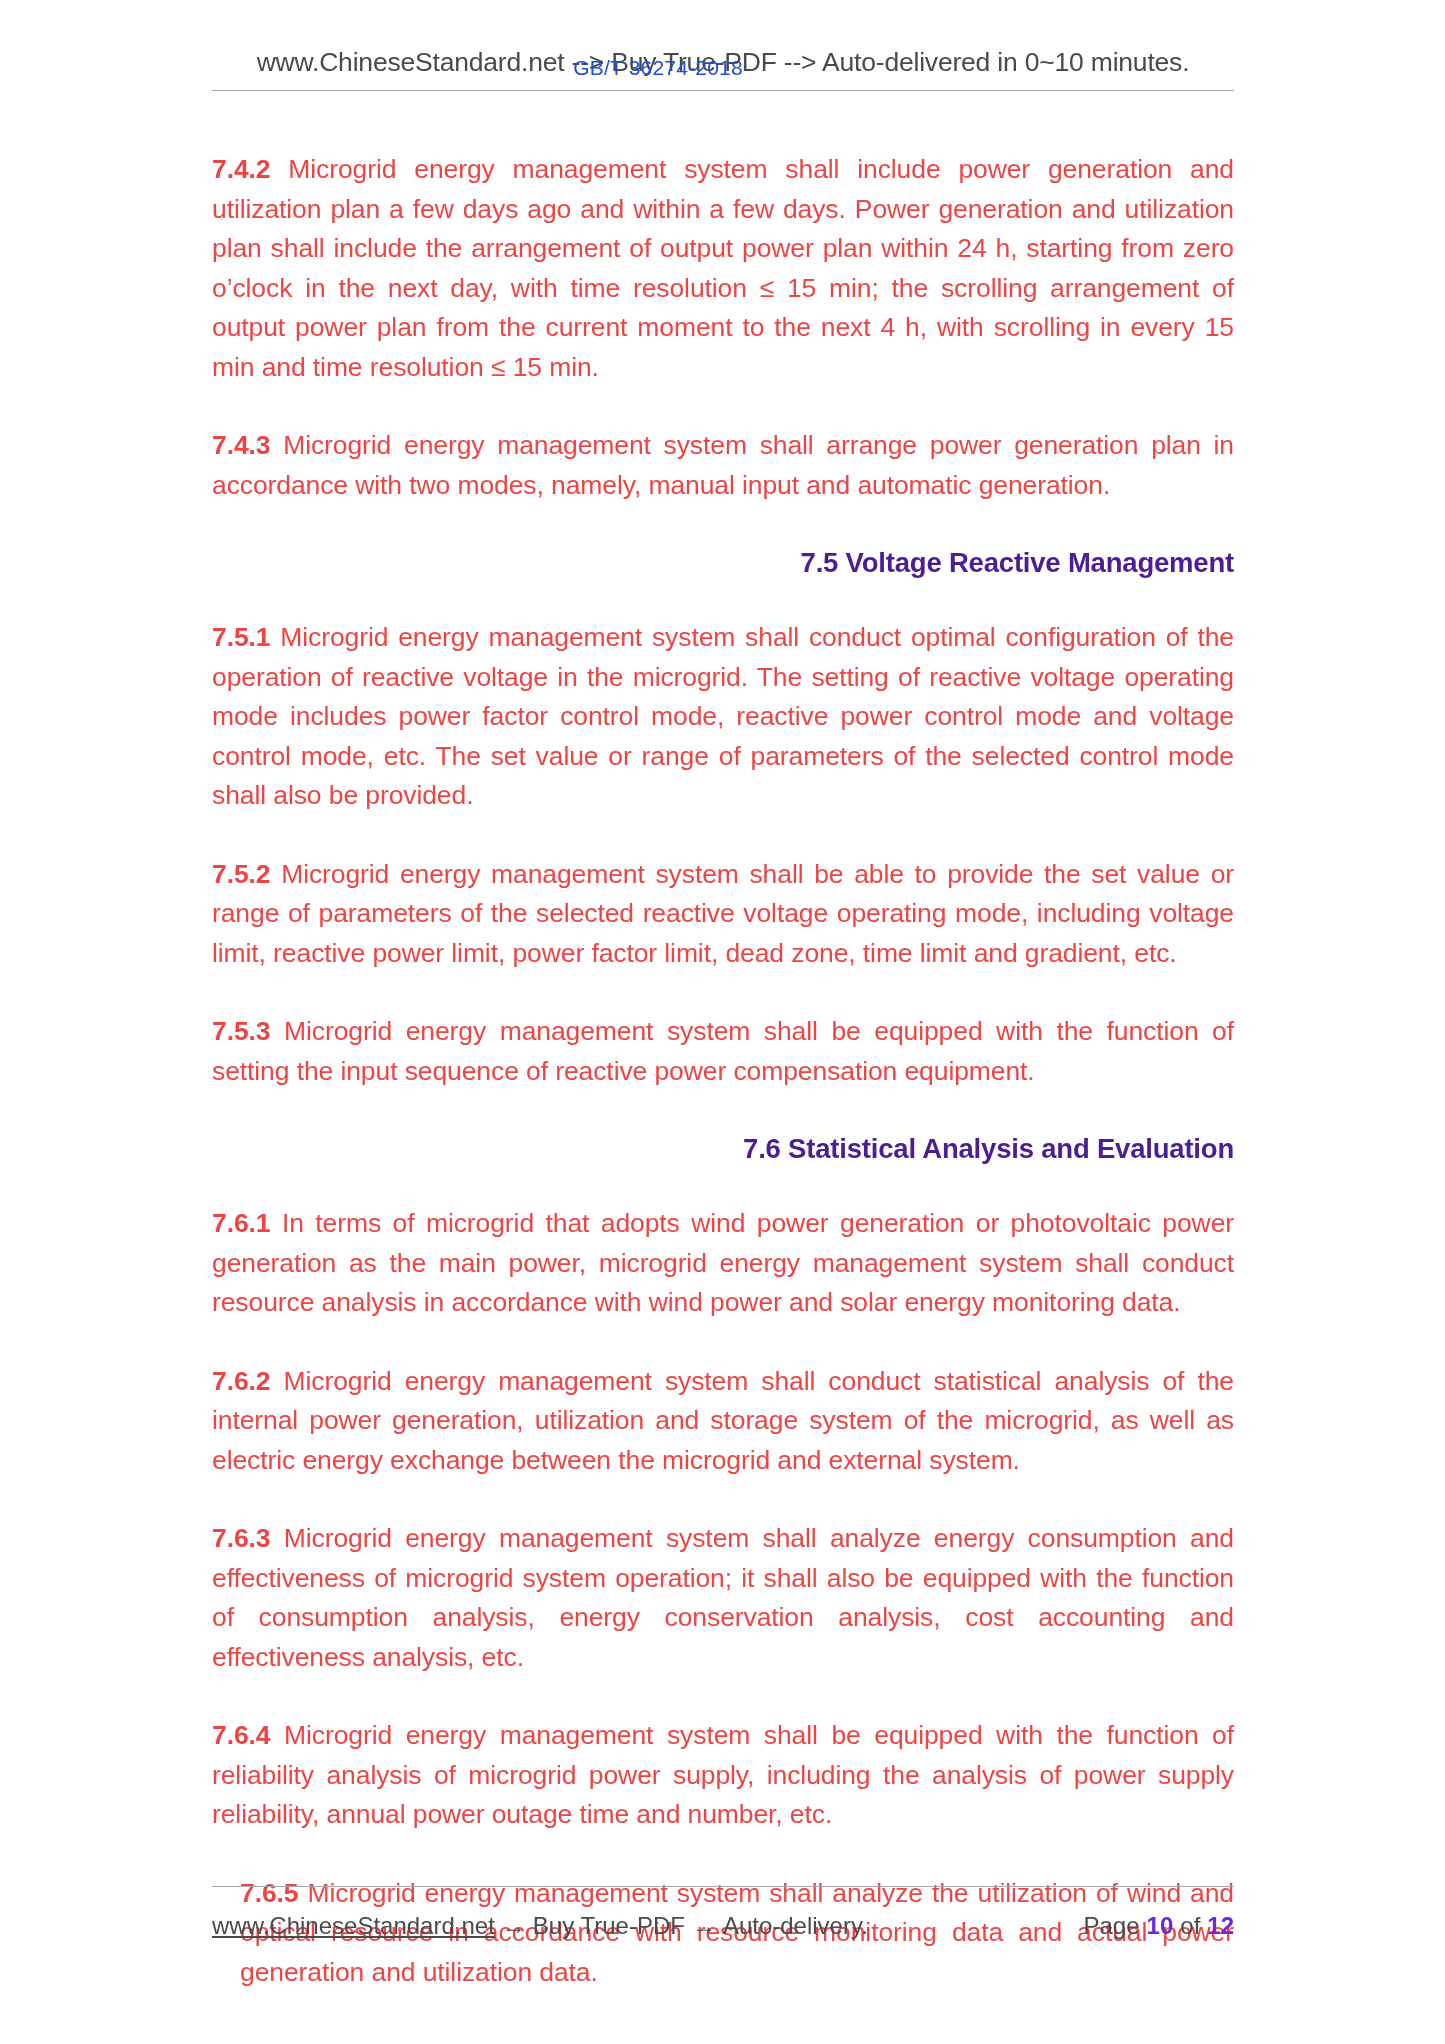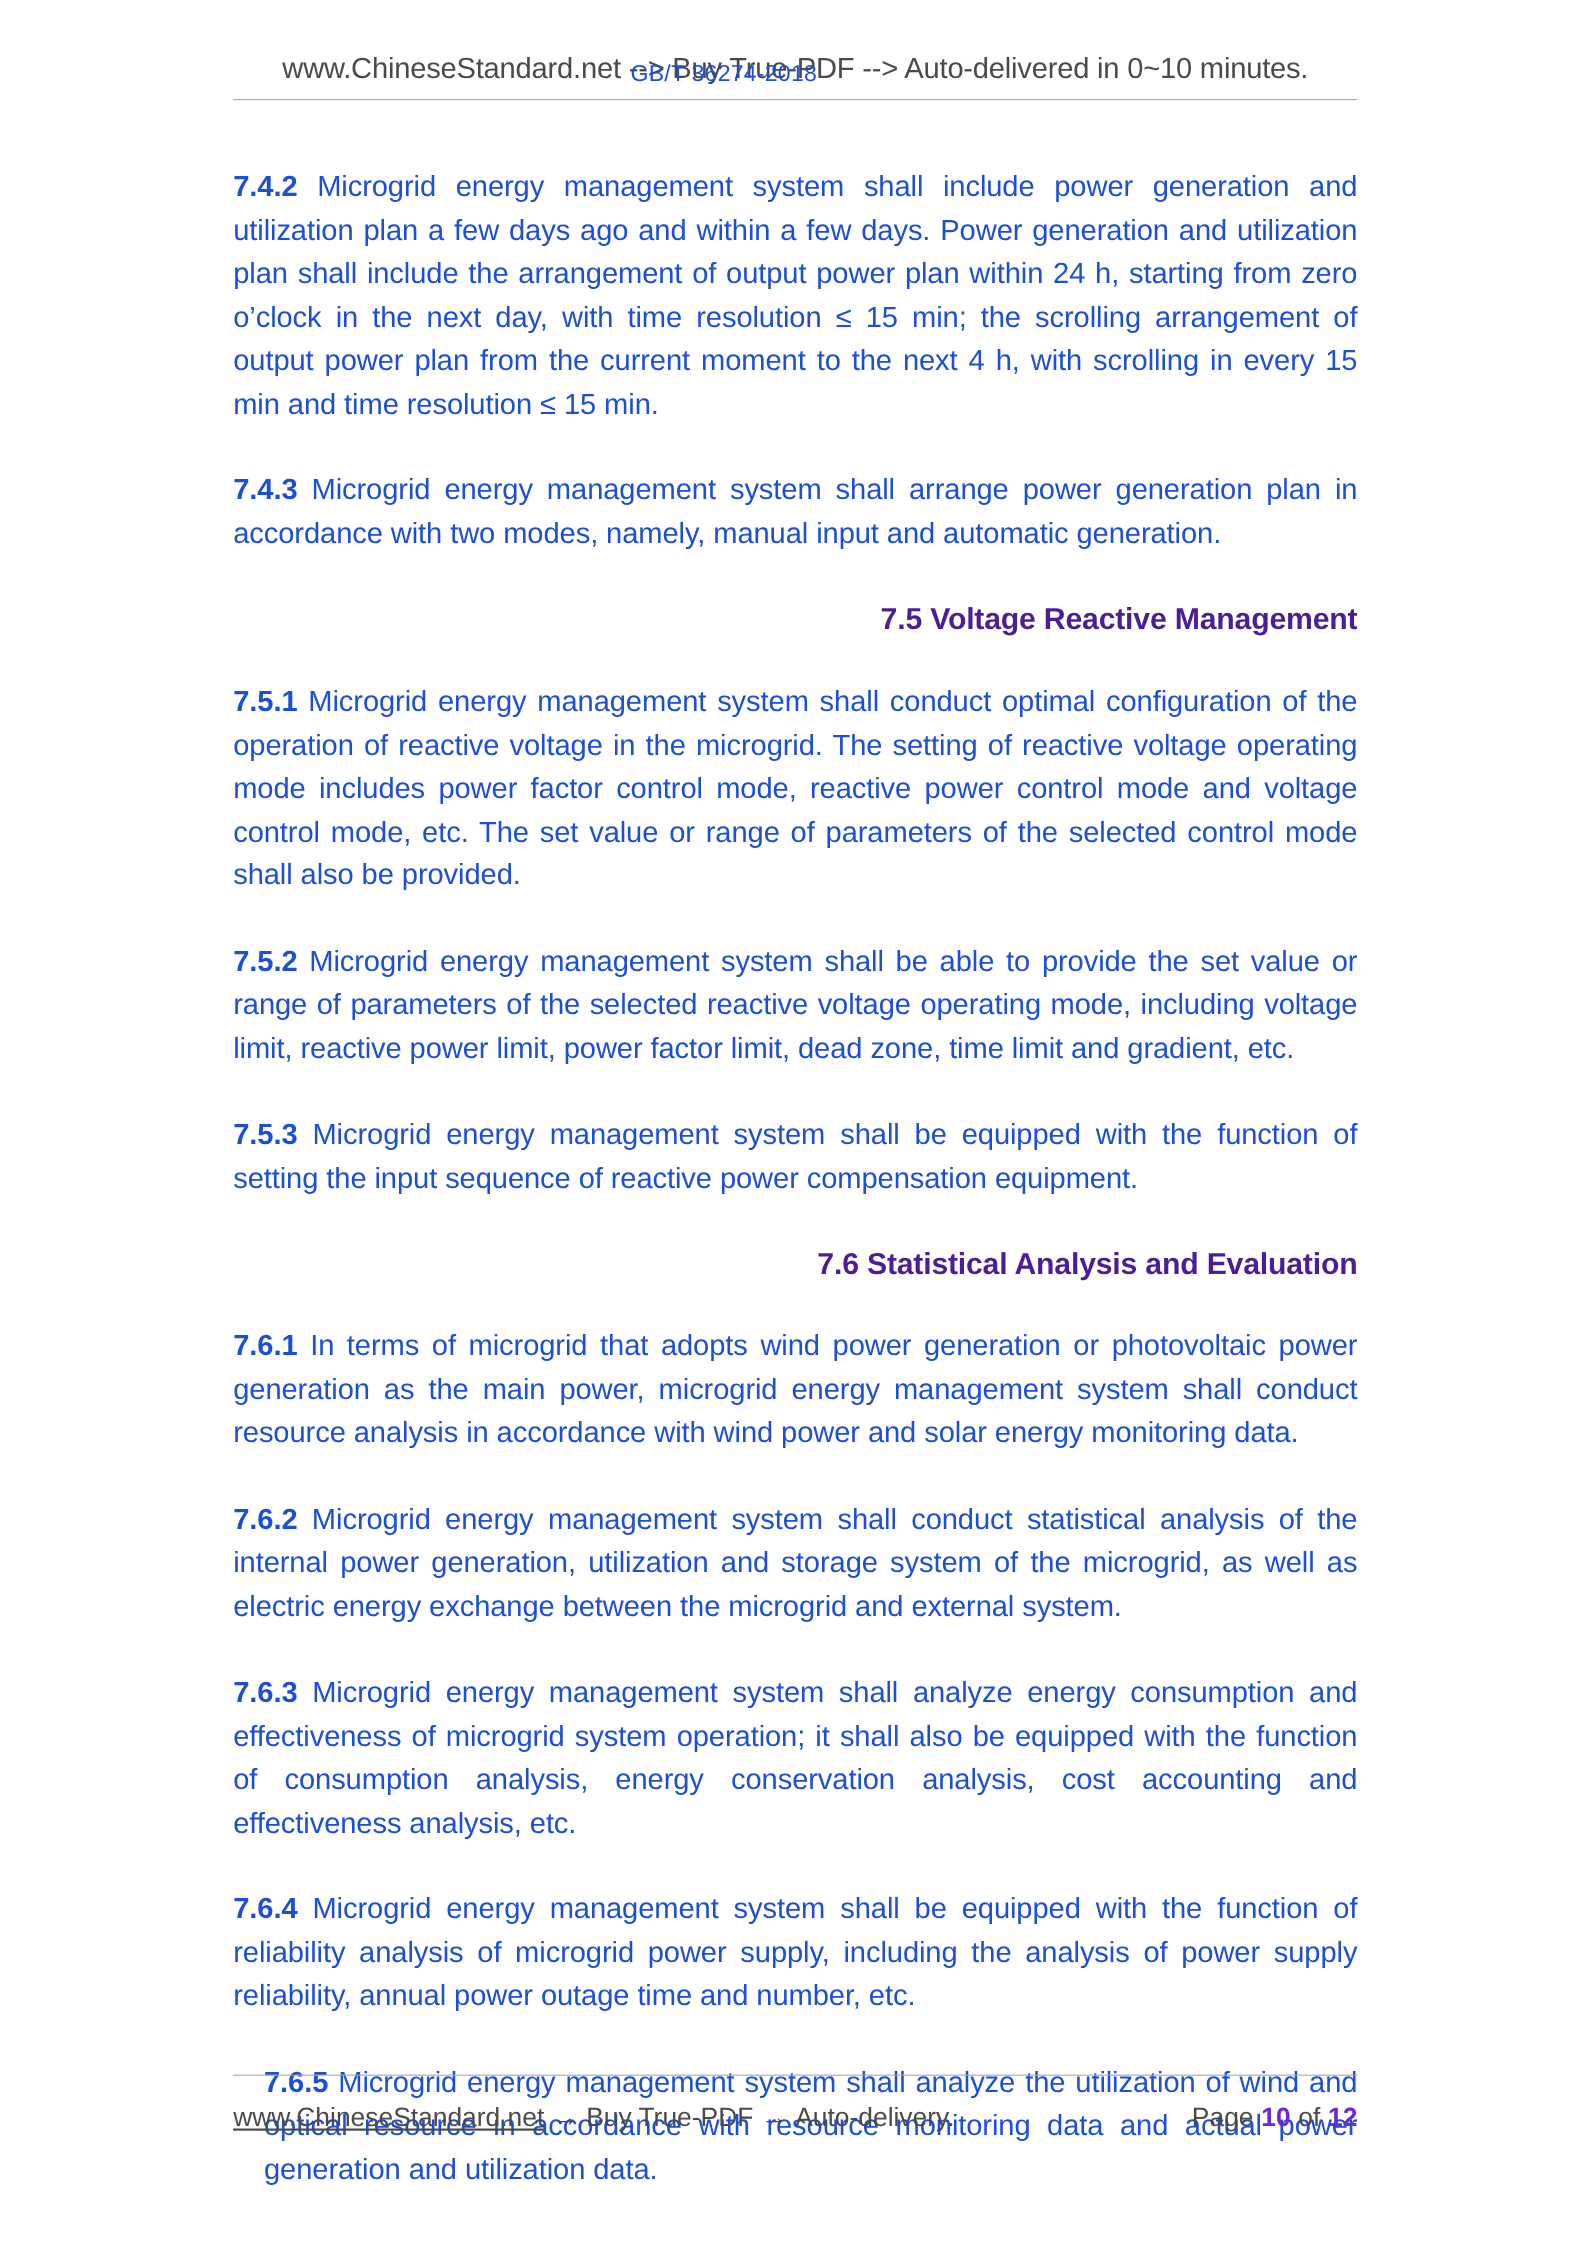--- a/index.html
+++ b/index.html
@@ -69,21 +69,21 @@
     left: 212px;
     top: 150px;
     width: 1022px;
   }
   p.para {
     margin: 0 0 39px 0;
     font-size: 26.5px;
     line-height: 39.5px;
     text-align: justify;
     text-justify: inter-word;
-    color: #1d4ed8;
+    color: #ef4444;
     letter-spacing: -0.1px;
   }
   p.para:last-child {
     margin-bottom: 0;
     margin-left: 28px;
   }
   p.para .num {
     font-weight: bold;
   }
   h2.heading {

